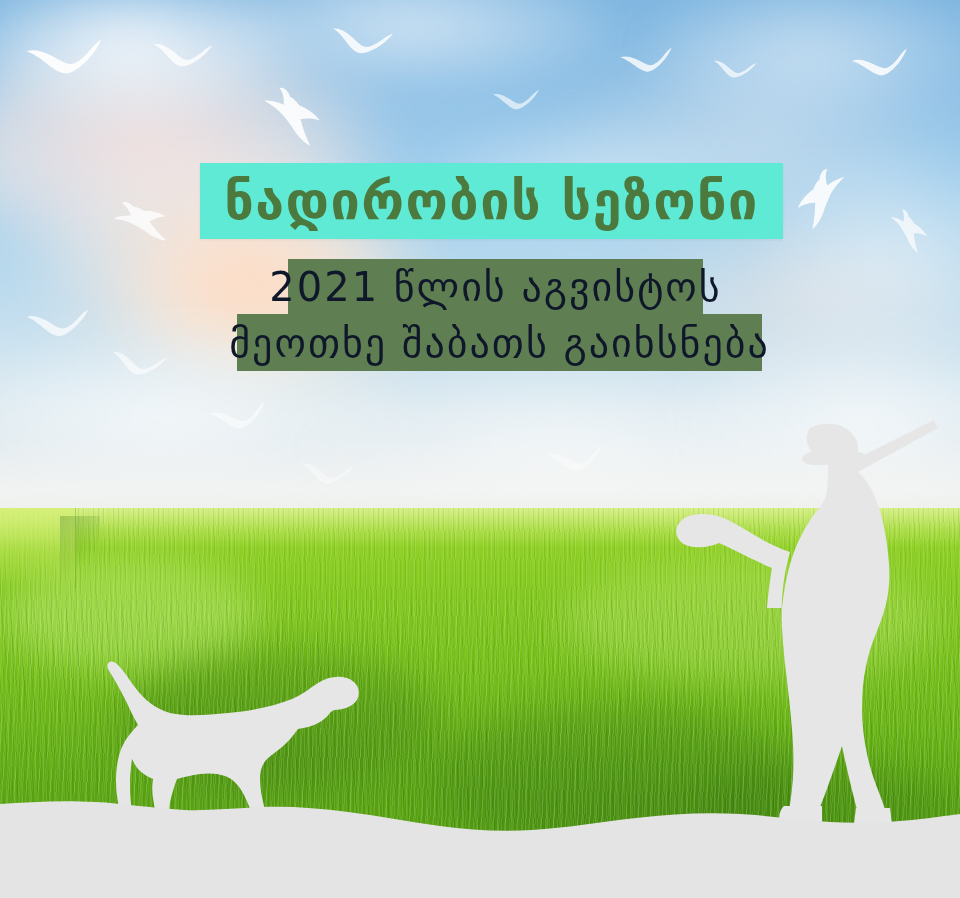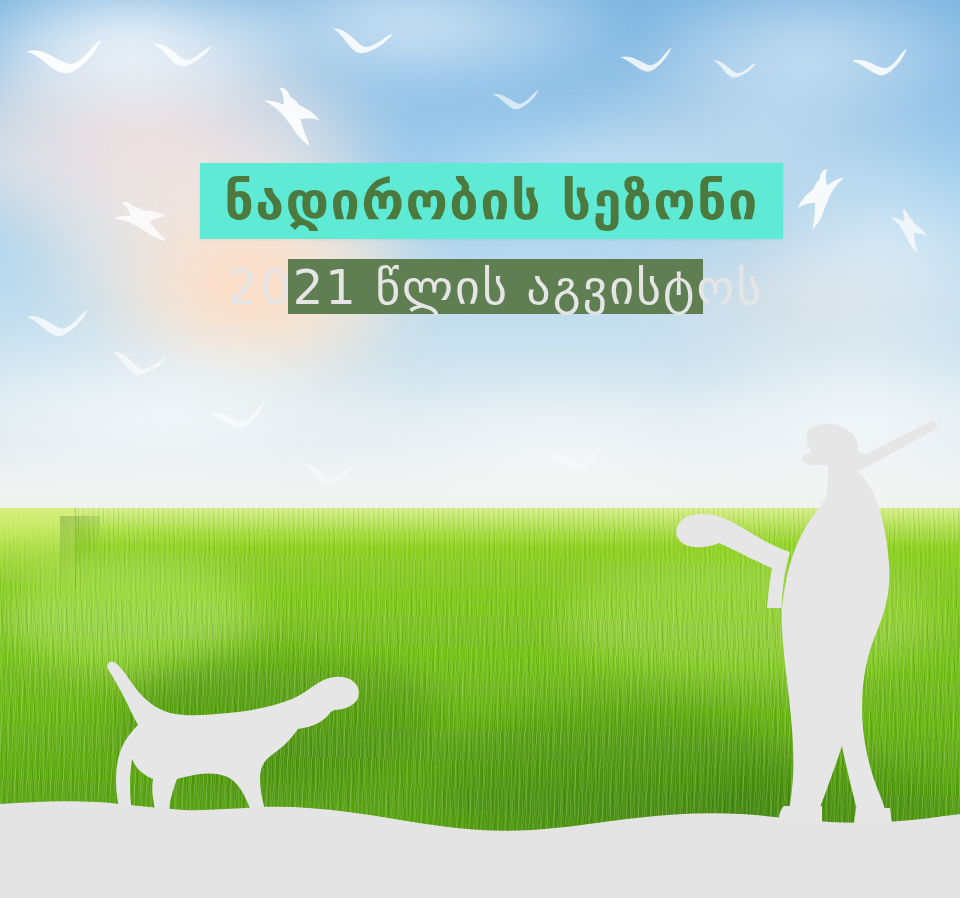--- a/index.html
+++ b/index.html
@@ -151,22 +151,22 @@
     font-family:"DejaVu Sans","Liberation Sans",sans-serif;
   }
   .sub-band{
     position:absolute;
     background:#5f7f52;
     display:flex;align-items:center;justify-content:center;
   }
   .sub1{left:288px;top:259px;width:415px;height:55px;}
   .sub2{left:237px;top:314px;width:525px;height:57px;}
   .sub-text{
-    color:#e5e5e5;
-    font-size:48px;
+    color:#0f172a;
+    font-size:40px;
     font-weight:normal;
     letter-spacing:2px;
     line-height:1;
     white-space:nowrap;
     font-family:"DejaVu Sans","Liberation Sans",sans-serif;
   }
 </style>
 </head>
 <body>
 
@@ -406,14 +406,17 @@
   </svg>
 
   <div class="title-band">
     <span class="title-text">ნადირობის სეზონი</span>
   </div>
 
   <div class="sub-band sub1">
     <span class="sub-text">2021 წლის აგვისტოს</span>
   </div>
 
+  <div class="sub-band sub2">
+    <span class="sub-text">მეოთხე შაბათს გაიხსნება</span>
+  </div>
 
 </div>
 
 </body></html>

